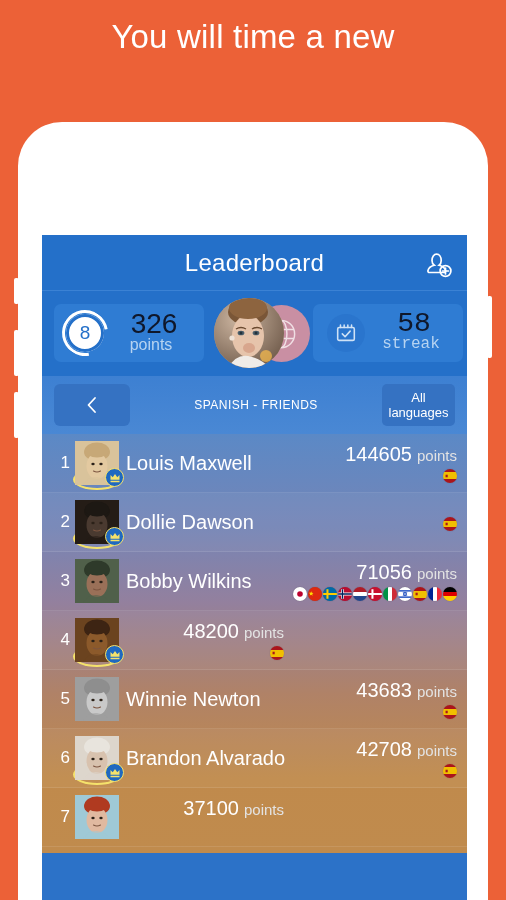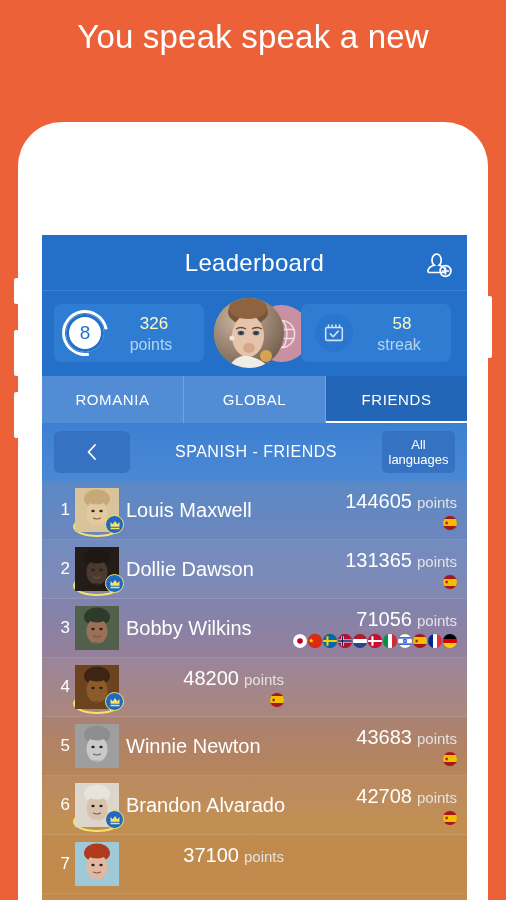--- a/index.html
+++ b/index.html
@@ -73,21 +73,21 @@
   .stats {
     position: relative; height: 85px; background: #2470c9;
     padding: 0 12px;
   }
   .stat-card {
     position: absolute; top: 13px; height: 58px;
     background: #2f7cd3; border-radius: 7px;
     display: flex; align-items: center;
   }
   .stat-left  { left: 12px;  width: 150px; }
-  .stat-right { right: 16px; width: 150px; }
+  .stat-right { right: 4px; width: 150px; font-family: Liberation Mono, monospace; }
   .lvl-badge {
     width: 38px; height: 38px; margin-left: 12px;
     border-radius: 50%; background: #fff;
     position: relative; flex: none;
     box-shadow: 0 0 0 3px #2470c9 inset;
   }
   .lvl-ring {
     position: absolute; left: -4px; top: -4px;
     width: 46px; height: 46px; border-radius: 50%;
     border: 3px solid #ffffff; border-right-color: transparent;
@@ -97,21 +97,21 @@
     position: absolute; left: 0; top: 0; width: 38px; height: 38px;
     display: flex; align-items: center; justify-content: center;
     color: #2470c9; font-size: 19px; font-weight: 400;
   }
   .cal-icon {
     width: 38px; height: 38px; margin-left: 14px; flex: none;
     border-radius: 50%; background: #2a75cd;
     display: flex; align-items: center; justify-content: center;
   }
   .stat-txt { flex: 1; text-align: center; padding-right: 6px; }
-  .stat-big { color: #fef9c3; font-size: 17px; line-height: 23px; margin-left: 6px; }
+  .stat-big { color: #0f172a; font-size: 28px; line-height: 23px; margin-left: 6px; }
   .stat-sub { color: #b6d3f1; font-size: 16px; line-height: 19px; }
 
   .avatar-wrap {
     position: absolute; left: 50%; top: 7px;
     transform: translateX(-50%);
     width: 118px; height: 70px;
   }
   .globe-badge {
     position: absolute; right: 4px; top: 7px;
     width: 57px; height: 57px; border-radius: 50%;
@@ -148,21 +148,21 @@
     display: flex; align-items: center;
   }
   .back-btn {
     margin-left: 12px; width: 76px; height: 42px;
     background: #3572c2; border-radius: 6px;
     display: flex; align-items: center; justify-content: center;
     cursor: pointer; flex: none;
   }
   .filter-title {
     flex: 1; text-align: center; color: #ffffff;
-    font-size: 16px; letter-spacing: 0.5px;
+    font-size: 12px; letter-spacing: 0.5px;
   }
   .lang-btn {
     margin-right: 12px; width: 73px; height: 42px;
     background: #3572c2; border-radius: 5px;
     display: flex; flex-direction: column;
     align-items: center; justify-content: center;
     color: #ffffff; font-size: 13px; line-height: 15px;
     cursor: pointer; flex: none;
   }
 
@@ -223,21 +223,21 @@
   .lang-dot {
     width: 14px; height: 14px; border-radius: 50%;
     overflow: hidden; flex: none;
     box-shadow: 0 0 1px rgba(0,0,0,0.35);
   }
 </style>
 </head>
 <body>
 
 <div class="headline">
-  <div>You speak speak a new</div>
+  <div>You will time a new</div>
 </div>
 
 <div class="phone">
   <div class="cam"></div>
   <div class="speaker"></div>
 </div>
 <div class="btn-side btn-mute"></div>
 <div class="btn-side btn-volu"></div>
 <div class="btn-side btn-vold"></div>
 <div class="btn-side btn-power"></div>
@@ -310,25 +310,20 @@
           <path d="M9 14l3 3 5.5-6" stroke-linecap="round" stroke-linejoin="round"></path>
         </svg>
       </div>
       <div class="stat-txt">
         <div class="stat-big">58</div>
         <div class="stat-sub">streak</div>
       </div>
     </div>
   </div>
 
-  <div class="tabs">
-    <div class="tab">ROMANIA</div>
-    <div class="tab">GLOBAL</div>
-    <div class="tab active">FRIENDS</div>
-  </div>
 
   <div class="filterbar">
     <div class="back-btn">
       <svg viewBox="0 0 24 24" width="24" height="24" fill="none" stroke="#ffffff" stroke-width="1.8" stroke-linecap="round" stroke-linejoin="round">
         <path d="M15 5L8.5 12L15 19"></path>
       </svg>
     </div>
     <div class="filter-title">SPANISH - FRIENDS</div>
     <div class="lang-btn">
       <span>All</span>
@@ -376,21 +371,21 @@
               <ellipse cx="18" cy="23" rx="1.7" ry="1.2" fill="#2b2118"></ellipse>
               <ellipse cx="26" cy="23" rx="1.7" ry="1.2" fill="#2b2118"></ellipse>
               <path d="M18.5 30q3.5 2 7 0" stroke="#7c5540" stroke-width="1.1" fill="none" stroke-linecap="round"></path>
               <path d="M8 44q6-9 14-8t14 8z" fill="#241c16" opacity=".55"></path>
             </svg></span><span class="flag-sm" style="position:relative;background:linear-gradient(to bottom,#000 0 33.3%,#dd0000 33.3% 66.6%,#ffce00 66.6%);"></span><span class="crown">
             <svg viewBox="0 0 16 16" width="12" height="12" fill="#f5e26b">
               <path d="M2 11.5h12v2H2zM2 4l3 3 3-4.5L11 7l3-3v6.2H2z"></path>
             </svg>
           </span></span>
         <span class="name">Dollie Dawson</span>
-        <span class="score-col"><span class="score-line"><span class="score-num">131365</span><span class="score-lbl">points</span></span><span class="lang-row">
+        <span class="score-col"><span class="lang-row">
             <span class="lang-dot" style="position:relative;background:linear-gradient(to bottom,#aa151b 0 25%,#f1bf00 25% 75%,#aa151b 75%);">
               <svg viewBox="0 0 22 15" style="position:absolute;inset:0;width:100%;height:100%">
                 <rect x="4" y="5.5" width="3.4" height="4" fill="#aa151b"></rect>
               </svg>
             </span>
           </span></span>
       </div>
       <div class="row">
         <span class="rank">3</span>
         <span class="ava"><span class="ava-img"><svg viewBox="0 0 44 44" width="44" height="44">

